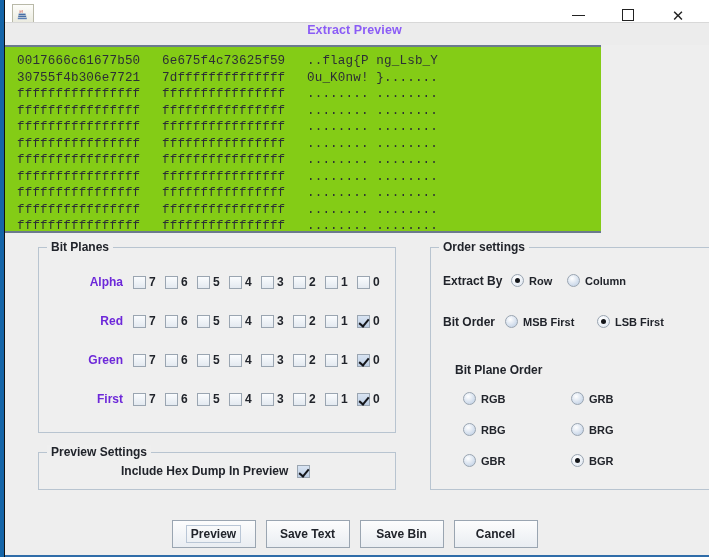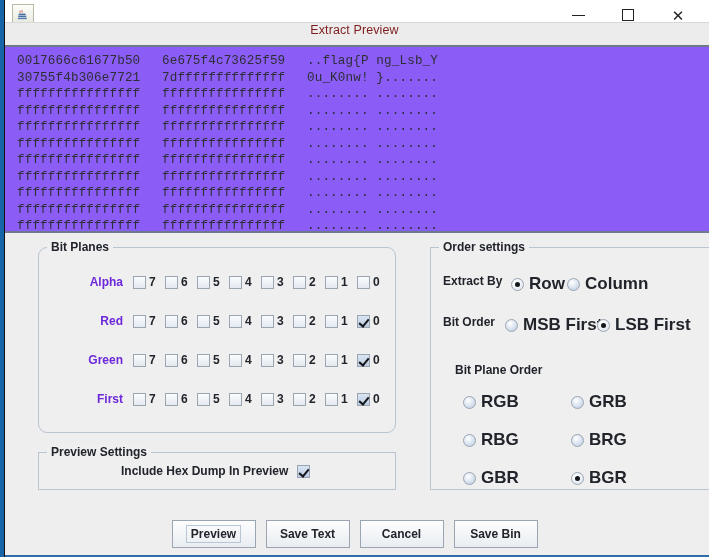--- a/index.html
+++ b/index.html
@@ -76,30 +76,30 @@
     background: #ececec;
     border-top: 1px solid #d8d8d8;
     box-sizing: border-box;
   }
   .header-title {
     position: absolute;
     left: 0; top: 23px;
     width: 709px;
     text-align: center;
     font-size: 12.5px;
-    font-weight: normal;
-    color: #7f1d1d;
+    font-weight: bold;
+    color: #8b5cf6;
     letter-spacing: 0.1px;
   }
   
   .hexdump-area {
     position: absolute;
     left: 5px; top: 45px;
-    width: 704px; height: 188px;
-    background: #8b5cf6;
+    width: 596px; height: 188px;
+    background: #84cc16;
     border-top: 2px solid #6b7a8d;
     border-bottom: 2px solid #6b7a8d;
     box-sizing: border-box;
     overflow: hidden;
   }
   .hexdump-inner {
     padding: 6px 0 0 12px;
   }
   .hex-row {
     font-family: "Liberation Mono", "DejaVu Sans Mono", monospace;
@@ -123,21 +123,21 @@
     position: absolute;
     top: -8px; left: 8px;
     background: #efefef;
     padding: 0 4px;
     font-size: 12px;
     font-weight: bold;
     color: #21242b;
   }
   #panel-bitplanes {
     left: 38px; top: 247px;
-    width: 358px; height: 186px; border-radius: 9px;
+    width: 358px; height: 186px;
   }
   #panel-order {
     left: 430px; top: 247px;
     width: 290px; height: 243px;
   }
   #panel-preview {
     left: 38px; top: 452px;
     width: 358px; height: 38px;
   }
   
@@ -207,21 +207,21 @@
     position: absolute;
     left: 3px; top: 3px;
     width: 5px; height: 5px;
     border-radius: 50%;
     background: #14161a;
   }
   .opt {
     display: flex;
     align-items: center;
     gap: 5px;
-    font-size: 17px;
+    font-size: 11px;
     font-weight: bold;
     color: #21242b;
   }
   
   .os-label {
     position: absolute;
     font-size: 12px;
     font-weight: bold;
     color: #21242b;
     text-align: right;
@@ -544,21 +544,21 @@
   </div>
 
   <div class="btnbar" id="btnbar">
       <div class="btn">
         <span class="focus">Preview</span>
       </div>
       <div class="btn">
         <span>Save Text</span>
       </div>
       <div class="btn">
+        <span>Save Bin</span>
+      </div>
+      <div class="btn">
         <span>Cancel</span>
-      </div>
-      <div class="btn">
-        <span>Save Bin</span>
       </div>
     </div>
 
   <div class="bottom-edge"></div>
 </div>
 
 </body></html>

